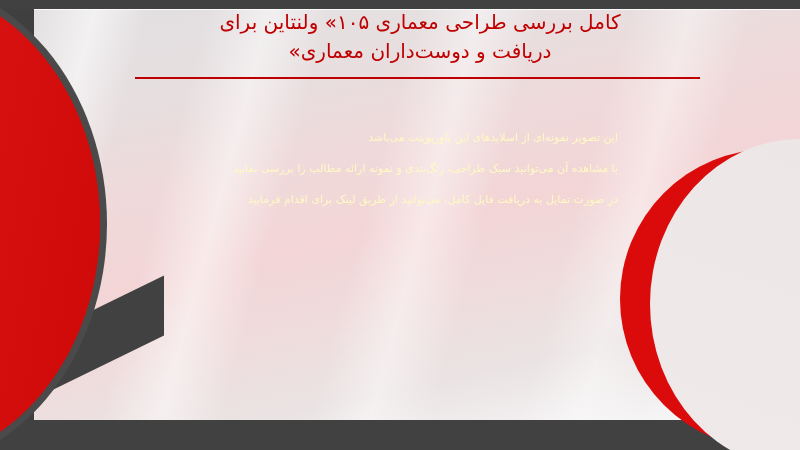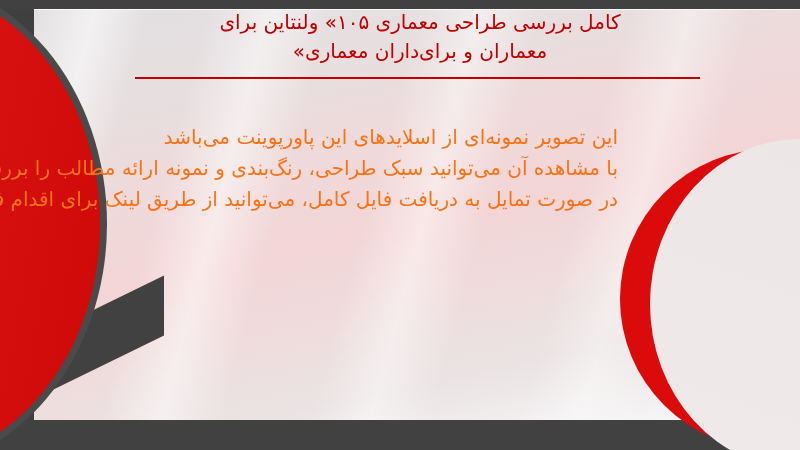--- a/index.html
+++ b/index.html
@@ -148,22 +148,22 @@
   
   .body-block {
     position: absolute;
     right: 182px;
     top: 122px;
     width: 440px;
     direction: rtl;
     text-align: right;
   }
   .body-line {
-    color: #f97316;
-    font-size: 20px;
+    color: #fef9c3;
+    font-size: 11px;
     line-height: 31px;
     white-space: nowrap;
   }
 </style>
 </head>
 <body>
 
 <div class="slide">
 
   <div class="frame-top"></div>
@@ -173,21 +173,21 @@
     <div class="red-corner"></div>
     <div class="red-corner-mask"></div>
     <div class="panel-cut"></div>
   </div>
 
   <div class="red-ellipse"></div>
   <div class="red-ellipse-inner"></div>
 
   <div class="title-block">
     <div class="title-line">کامل بررسی طراحی معماری ۱۰۵» ولنتاین برای</div>
-    <div class="title-line">معماران و برای‌داران معماری»</div>
+    <div class="title-line">دریافت و دوست‌داران معماری»</div>
   </div>
   <div class="title-rule"></div>
 
   <div class="body-block">
     <div class="body-line">این تصویر نمونه‌ای از اسلایدهای این پاورپوینت می‌باشد</div>
     <div class="body-line">با مشاهده آن می‌توانید سبک طراحی، رنگ‌بندی و نمونه ارائه مطالب را بررسی نمایید</div>
     <div class="body-line">در صورت تمایل به دریافت فایل کامل، می‌توانید از طریق لینک برای اقدام فرمایید</div>
   </div>
 
 </div>

